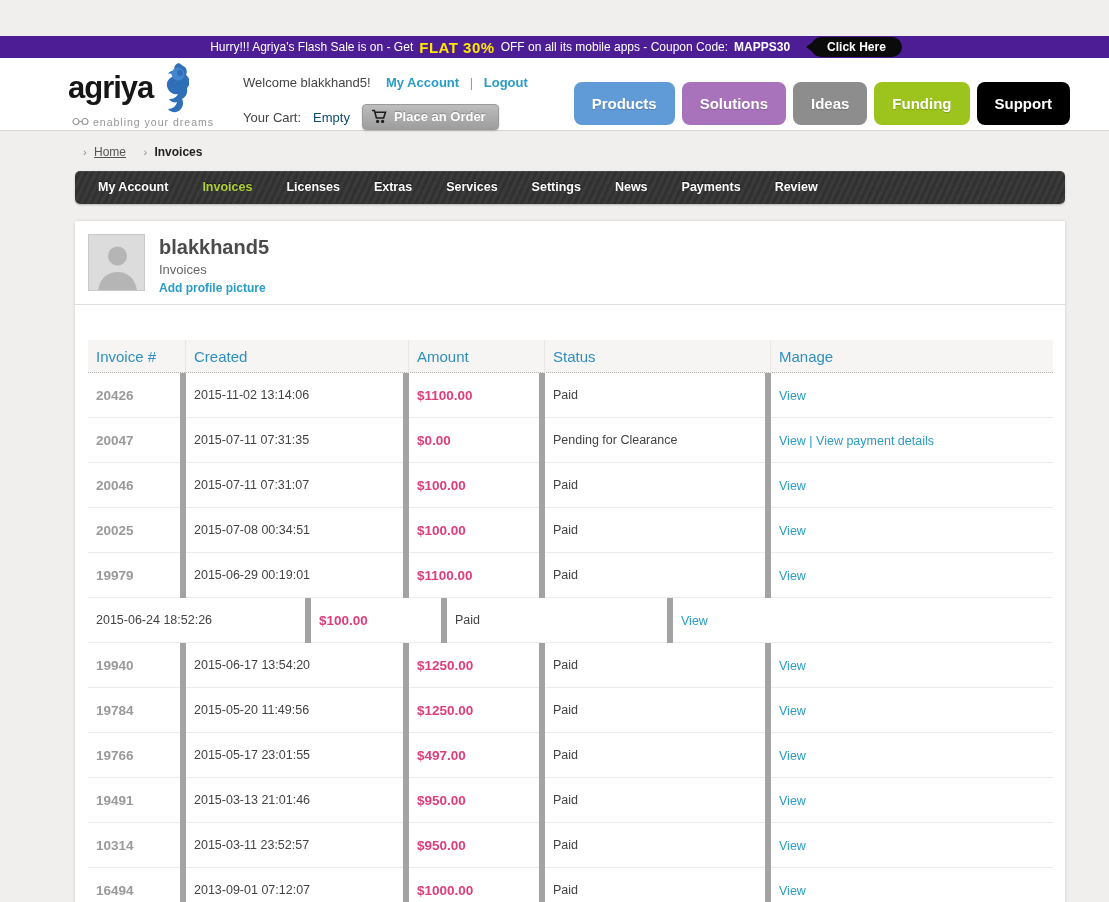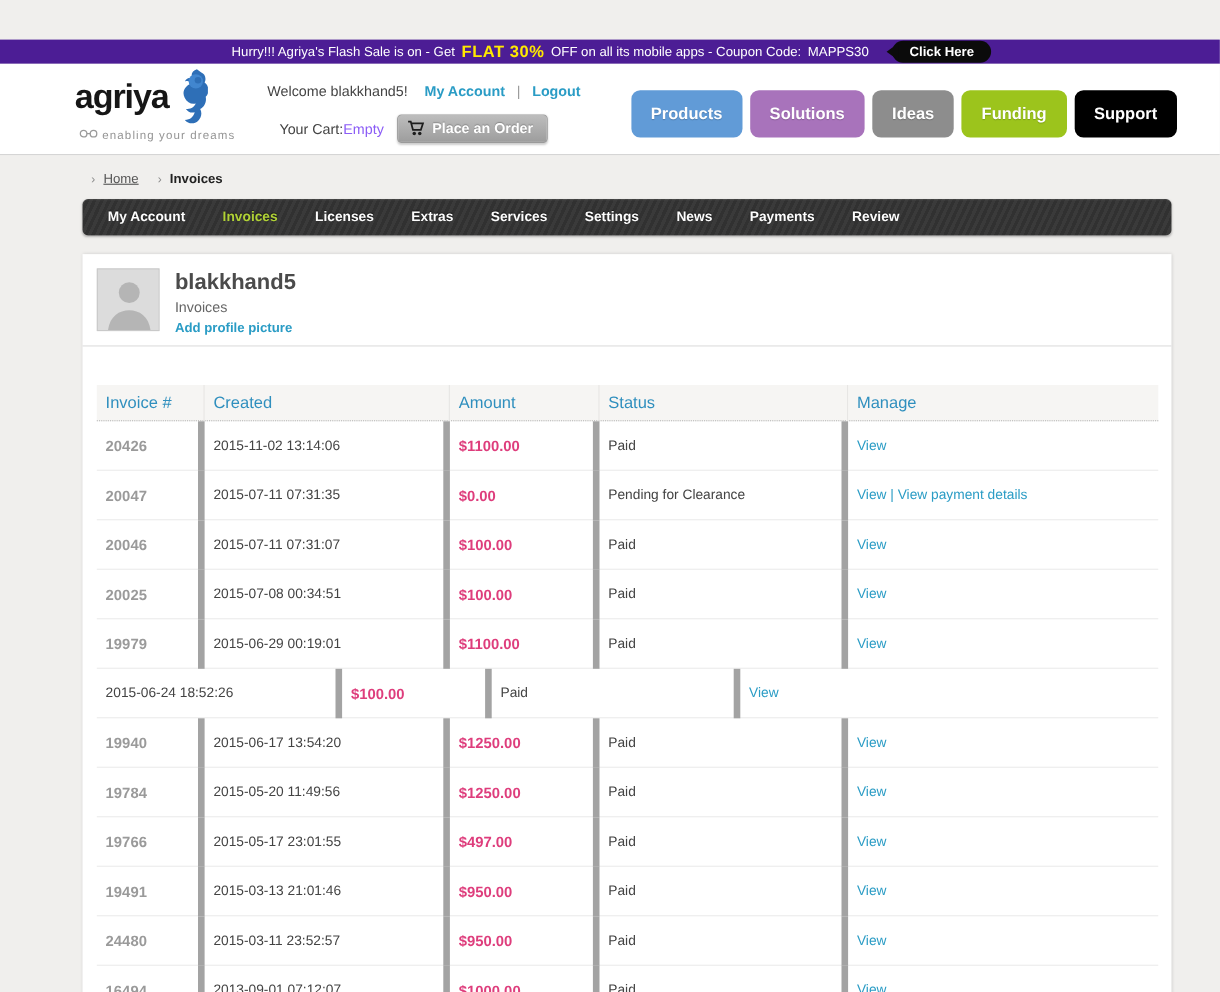--- a/index.html
+++ b/index.html
@@ -2,37 +2,37 @@
 <html><head>
 <meta charset="utf-8">
 <style>
   * { margin:0; padding:0; box-sizing:border-box; }
   html,body { width:1109px; height:902px; font-family:"Liberation Sans", sans-serif; background:#f0efed; overflow:hidden; }
 
   
   .banner { height:22px; background:#e8512c; color:#fff; display:flex; align-items:center; justify-content:center; font-size:12px; white-space:nowrap; position:relative; }
   .banner .seg { margin:0 3px; }
   .banner .hl { color:#ffe800; font-weight:bold; font-size:15px; letter-spacing:.5px; }
-  .banner .coupon { font-weight:normal; }
+  .banner .coupon { font-weight:bold; }
   .click-here { position:relative; background:#0b0b0b; color:#fff; font-weight:bold; font-size:12px; padding:3px 16px; border-radius:11px; margin-left:18px; cursor:pointer; }
   .click-here::before { content:""; position:absolute; left:-13px; top:50%; transform:translateY(-50%); border:8px solid transparent; border-right:11px solid #0b0b0b; }
 
   
-  .header { height:83px; background:#fff; border-bottom:1px solid #d5d5d5; position:relative; }
+  .header { height:73px; background:#fff; border-bottom:1px solid #d5d5d5; position:relative; }
   .logo { position:absolute; left:68px; top:8px; }
   .logo-row { display:flex; align-items:flex-start; }
   .logo-text { font-size:31px; font-weight:bold; color:#161616; letter-spacing:-1px; line-height:44px; }
   .genie { margin-left:2px; margin-top:-4px; }
   .tagline { display:flex; align-items:center; gap:4px; color:#959595; font-size:10.5px; letter-spacing:1px; margin-top:-2px; margin-left:4px; }
 
   .welcome-line { position:absolute; left:243px; top:17px; font-size:13px; color:#444; white-space:nowrap; }
   .welcome-line .lnk { color:#2a9cc5; font-weight:bold; cursor:pointer; }
   .welcome-line .sep { color:#9a9a9a; margin:0 7px; }
-  .cart-line { position:absolute; left:254px; top:46px; font-size:13px; color:#444; display:flex; align-items:center; }
-  .cart-line .empty { color:#8b5cf6; margin-left:0; }
+  .cart-line { position:absolute; left:243px; top:46px; font-size:13px; color:#444; display:flex; align-items:center; }
+  .cart-line .empty { color:#0c4a6e; margin-left:12px; }
   .order-btn { margin-left:12px; display:inline-flex; align-items:center; gap:7px; background:linear-gradient(#bdbdbd,#9d9d9d); border:1px solid #9a9a9a; border-radius:4px; color:#fff; font-weight:bold; font-size:13px; padding:4px 12px 5px 8px; text-shadow:0 -1px 1px rgba(0,0,0,.25); cursor:pointer; box-shadow:0 1px 2px rgba(0,0,0,.2); }
 
   .nav-buttons { position:absolute; right:39px; top:24px; display:flex; gap:7px; }
   .navbtn { height:43px; display:flex; align-items:center; padding:0 18px; border-radius:8px; color:#fff; font-weight:bold; font-size:15px; text-shadow:0 1px 1px rgba(0,0,0,.2); cursor:pointer; }
 
   
   .breadcrumb { padding:14px 0 0 83px; font-size:12px; color:#555; height:40px; }
   .breadcrumb .chev { color:#8a8a8a; font-size:11px; margin-right:4px; }
   .breadcrumb .home { text-decoration:underline; color:#555; cursor:pointer; margin-right:14px; }
   .breadcrumb .current { font-weight:bold; color:#222; }
@@ -252,21 +252,21 @@
           <div class="cell c5"><span class="mlink" style="color: rgb(42, 156, 197);">View</span></div>
         </div>
         <div class="trow">
           <div class="cell c1 inv-num">19491</div>
           <div class="cell c2 created">2015-03-13 21:01:46</div>
           <div class="cell c3 amount" style="color: rgb(222, 61, 124);">$950.00</div>
           <div class="cell c4 status">Paid</div>
           <div class="cell c5"><span class="mlink" style="color: rgb(42, 156, 197);">View</span></div>
         </div>
         <div class="trow">
-          <div class="cell c1 inv-num">24480</div>
+          <div class="cell c1 inv-num">10314</div>
           <div class="cell c2 created">2015-03-11 23:52:57</div>
           <div class="cell c3 amount" style="color: rgb(222, 61, 124);">$950.00</div>
           <div class="cell c4 status">Paid</div>
           <div class="cell c5"><span class="mlink" style="color: rgb(42, 156, 197);">View</span></div>
         </div>
         <div class="trow">
           <div class="cell c1 inv-num">16494</div>
           <div class="cell c2 created">2013-09-01 07:12:07</div>
           <div class="cell c3 amount" style="color: rgb(222, 61, 124);">$1000.00</div>
           <div class="cell c4 status">Paid</div>

